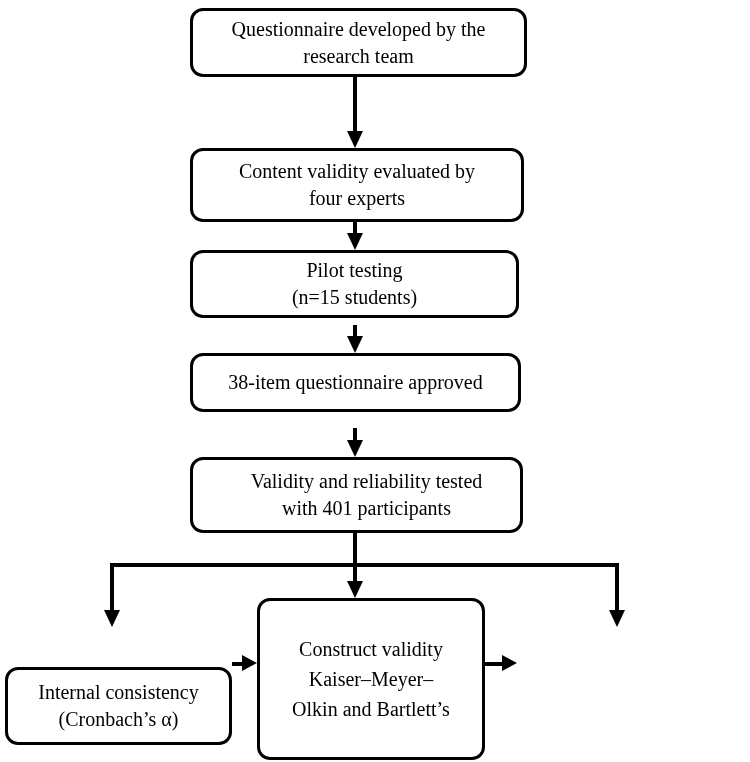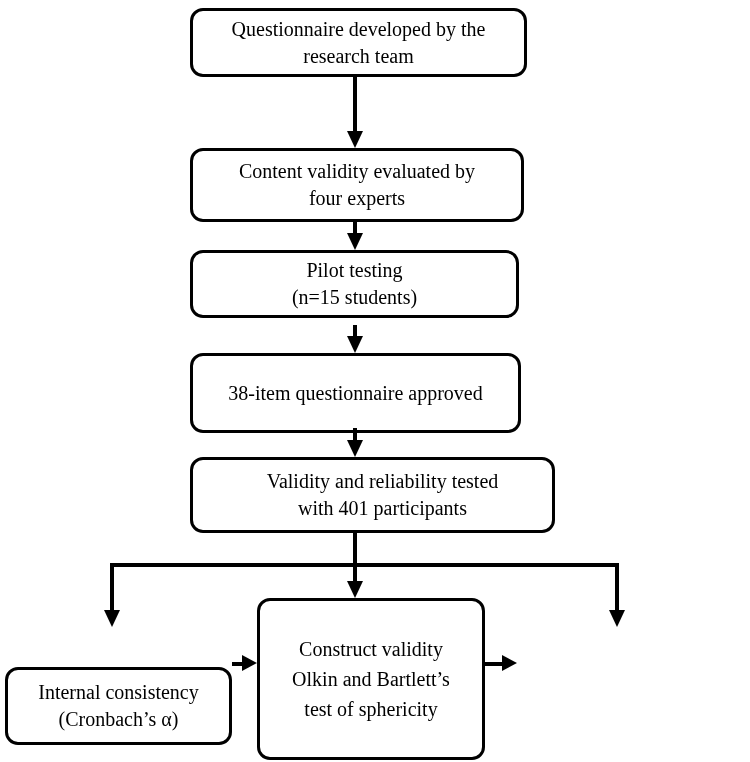--- a/index.html
+++ b/index.html
@@ -56,22 +56,22 @@
     height: 0;
     border-top: 8px solid transparent;
     border-bottom: 8px solid transparent;
     border-left: 15px solid #000000;
   }
 
   
   #box-developed          { left: 190px; top: 8px;   width: 337px; height: 69px; }
   #box-content-validity   { left: 190px; top: 148px; width: 334px; height: 74px; }
   #box-pilot              { left: 190px; top: 250px; width: 329px; height: 68px; }
-  #box-approved           { left: 190px; top: 353px; width: 331px; height: 80px; }
-  #box-tested             { left: 190px; top: 457px; width: 365px; height: 76px; padding-left: 20px; }
+  #box-approved           { left: 190px; top: 353px; width: 331px; height: 59px; }
+  #box-tested             { left: 190px; top: 457px; width: 333px; height: 76px; padding-left: 20px; }
   #box-internal           { left: 5px;   top: 627px; width: 227px; height: 78px; margin-top: 40px; }
   #box-construct          { left: 257px; top: 598px; width: 228px; height: 162px; }
   #box-factor             { left: 517px; top: 627px; width: 228px; height: 76px; }
 </style>
 </head>
 <body>
 
 <div class="canvas">
 
   <div class="box" id="box-developed">
@@ -98,22 +98,22 @@
     <div class="ln">with 401 participants</div>
   </div>
 
   <div class="box" id="box-internal">
     <div class="ln">Internal consistency</div>
     <div class="ln">(Cronbach’s α)</div>
   </div>
 
   <div class="box tall" id="box-construct">
     <div class="ln">Construct validity</div>
+    <div class="ln">Kaiser–Meyer–</div>
     <div class="ln">Olkin and Bartlett’s</div>
-    <div class="ln">test of sphericity</div>
   </div>
 
 
   <div class="vline" style="left:353px; top:77px; height:54px;"></div>
   <div class="head-down" style="left:347px; top:131px;"></div>
 
   <div class="vline" style="left:353px; top:222px; height:11px;"></div>
   <div class="head-down" style="left:347px; top:233px;"></div>
 
   <div class="vline" style="left:353px; top:325px; height:11px;"></div>

